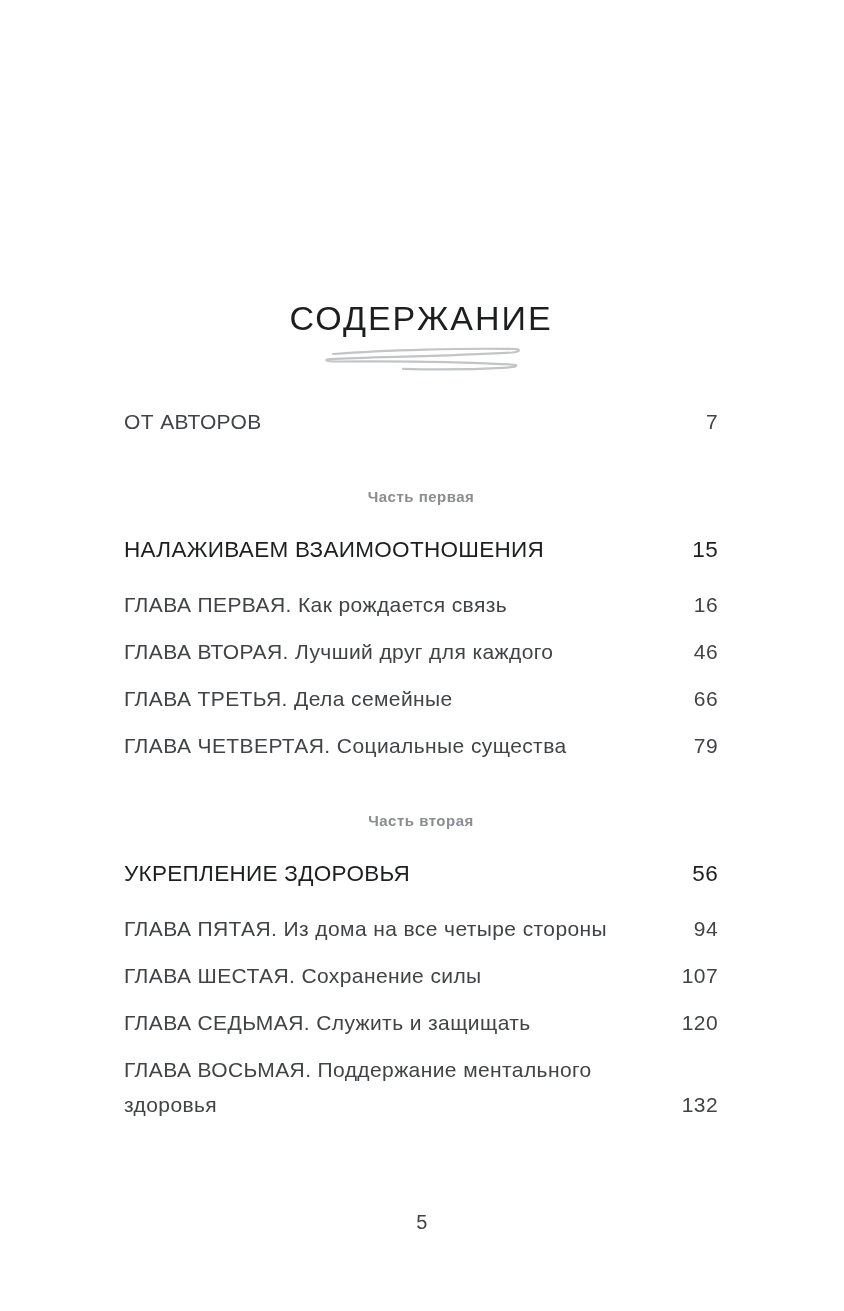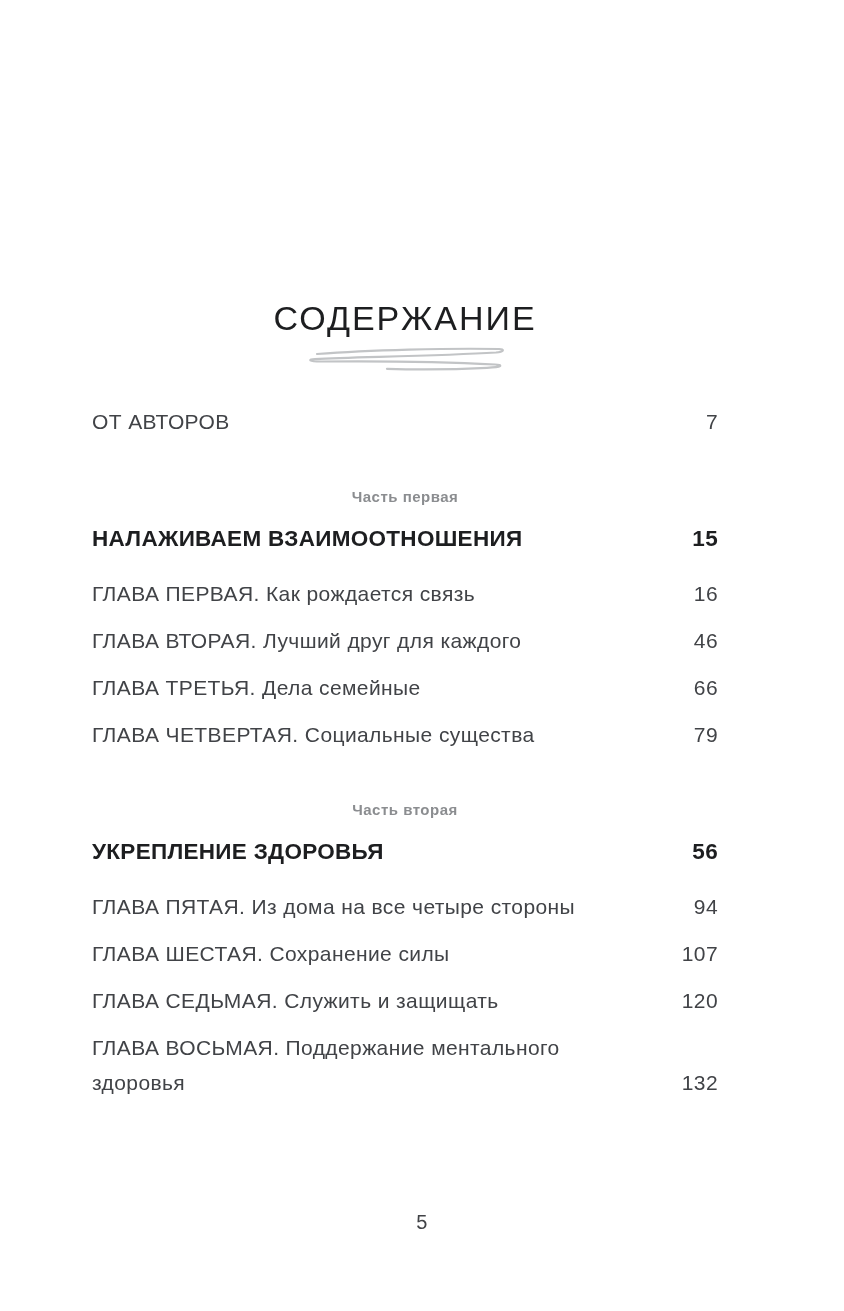--- a/index.html
+++ b/index.html
@@ -14,21 +14,21 @@
   .page{
     position:relative;
     width:844px;height:1311px;
     background:var(--paper);
     font-family:"Liberation Sans", sans-serif;
     color:var(--thin);
     overflow:hidden;
   }
   .content{
     position:absolute;
-    left:92px;right:126px;top:0;
+    left:124px;right:126px;top:0;
     padding-top:301px;
   }
   .toc-title{
     text-align:center;
     font-size:34px;
     font-weight:400;
     letter-spacing:2px;
     color:var(--ink);
     line-height:1;
   }
@@ -56,23 +56,23 @@
     font-size:15px;
     font-weight:bold;
     letter-spacing:0.5px;
     color:var(--gray-label);
     line-height:22px;
   }
   .part-title-row{
     display:flex;
     justify-content:space-between;
     align-items:flex-end;
-    margin-top:19px;
+    margin-top:30px;
     font-size:22.5px;
-    font-weight:bold;
+    font-weight:normal;
     letter-spacing:0.3px;
     color:var(--ink);
     line-height:24px;
   }
   .chapter-list{margin-top:25px;}
   .folio{
     position:absolute;
     left:0;right:0;top:1211px;
     text-align:center;
     font-size:20px;

